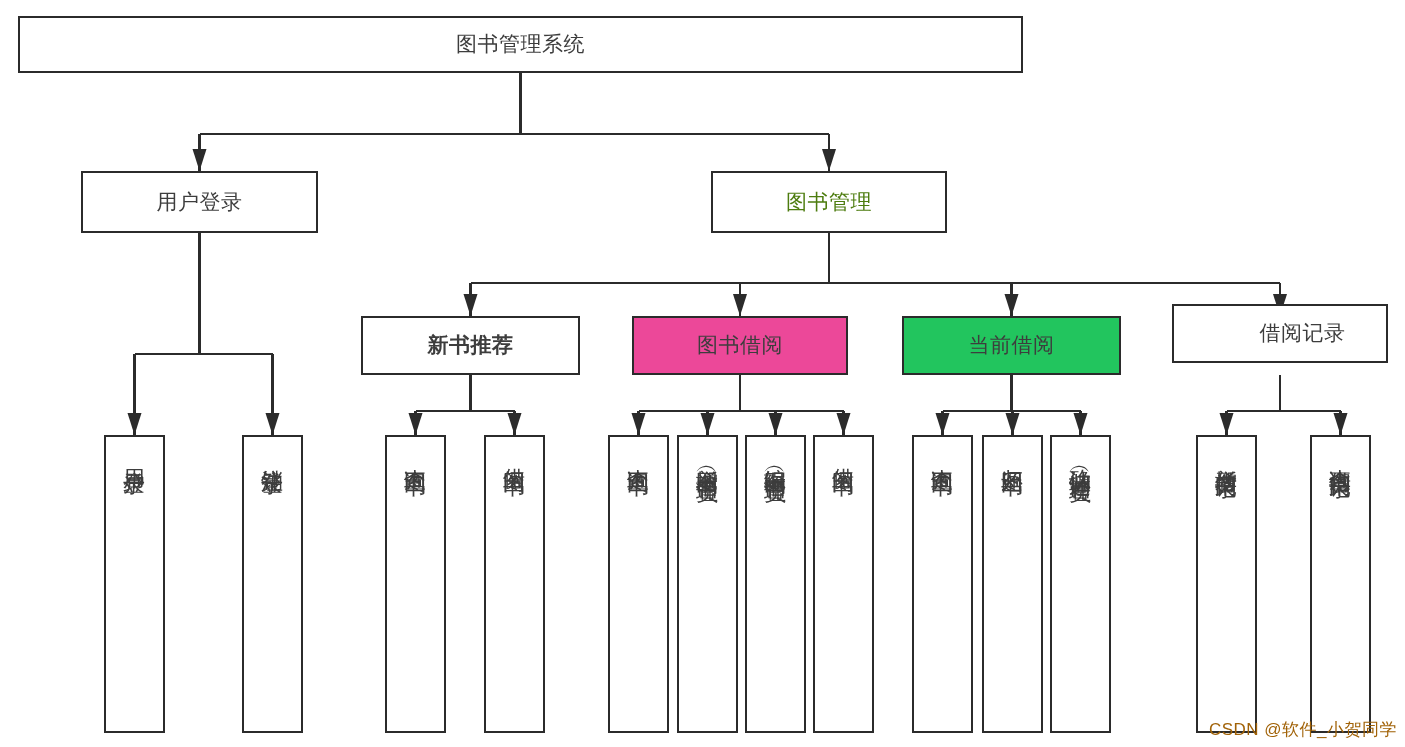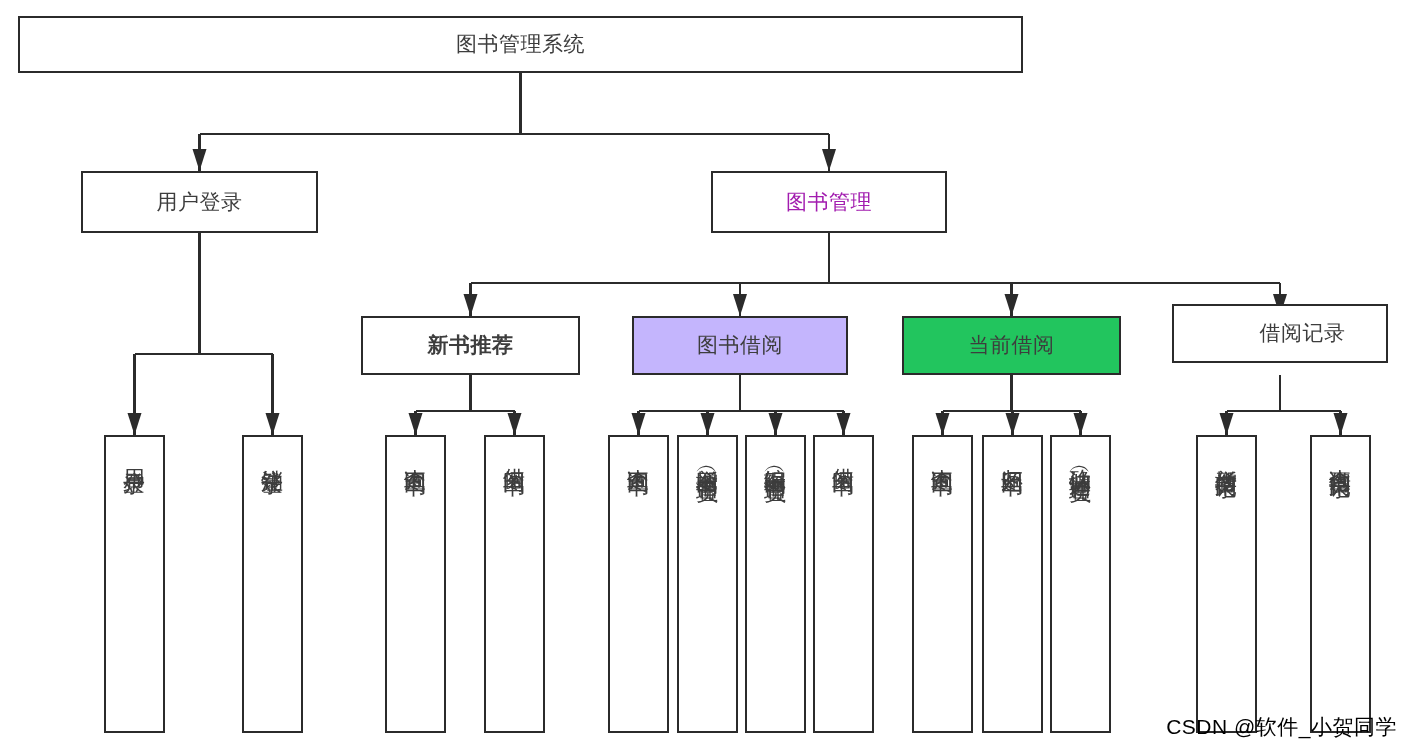--- a/index.html
+++ b/index.html
@@ -56,22 +56,22 @@
     writing-mode: vertical-rl;
     text-orientation: upright;
     font-size: 22px;
     line-height: 1.05;
     letter-spacing: 2px;
   }
   #watermark {
     position: absolute;
     right: 8px;
     bottom: 6px;
-    font-size: 21px;
-    color: #000000;
+    font-size: 17px;
+    color: #a16207;
     letter-spacing: 0.5px;
     white-space: nowrap;
     font-family: "Liberation Sans", "DejaVu Sans", sans-serif;
     margin-left: 28px;
   }
 </style>
 </head>
 <body>
 
 <div id="stage">
@@ -130,26 +130,26 @@
       <path d="M 1333.5 413 L 1347.5 413 L 1340.5 435 Z" fill="#2b2b2b"></path>
     </svg>
   <div id="nodes">
       <div class="node horizontal" style="left: 18px; top: 16px; width: 1005px; height: 57px; border-color: rgb(43, 43, 43); background: rgb(255, 255, 255);">
         <span class="node-label" style="color: rgb(61, 61, 61);">图书管理系统</span>
       </div>
       <div class="node horizontal" style="left: 81px; top: 171px; width: 237px; height: 62px; border-color: rgb(43, 43, 43); background: rgb(255, 255, 255);">
         <span class="node-label" style="color: rgb(61, 61, 61);">用户登录</span>
       </div>
       <div class="node horizontal" style="left: 711px; top: 171px; width: 236px; height: 62px; border-color: rgb(43, 43, 43); background: rgb(255, 255, 255);">
-        <span class="node-label" style="color: #a21caf; text-align: right;">图书管理</span>
+        <span class="node-label" style="color: #4d7c0f; text-align: right;">图书管理</span>
       </div>
       <div class="node horizontal" style="left: 361px; top: 316px; width: 219px; height: 59px; border-color: rgb(43, 43, 43); background: rgb(255, 255, 255);">
         <span class="node-label" style="color: rgb(61, 61, 61); font-weight: bold;">新书推荐</span>
       </div>
-      <div class="node horizontal" style="left: 632px; top: 316px; width: 216px; height: 59px; border-color: rgb(43, 43, 43); background: #c4b5fd;">
+      <div class="node horizontal" style="left: 632px; top: 316px; width: 216px; height: 59px; border-color: rgb(43, 43, 43); background: #ec4899;">
         <span class="node-label" style="color: rgb(61, 61, 61);">图书借阅</span>
       </div>
       <div class="node horizontal" style="left: 902px; top: 316px; width: 219px; height: 59px; border-color: rgb(43, 43, 43); background: #22c55e;">
         <span class="node-label" style="color: rgb(61, 61, 61);">当前借阅</span>
       </div>
       <div class="node horizontal" style="left: 1172px; top: 304px; width: 216px; height: 59px; border-color: rgb(43, 43, 43); background: rgb(255, 255, 255); padding-left: 45px;">
         <span class="node-label" style="color: rgb(61, 61, 61);">借阅记录</span>
       </div>
       <div class="node vertical" style="left: 104px; top: 435px; width: 61px; height: 298px; border-color: rgb(43, 43, 43); background: rgb(255, 255, 255);">
         <span class="node-label" style="color: rgb(61, 61, 61);">用户登录</span>

